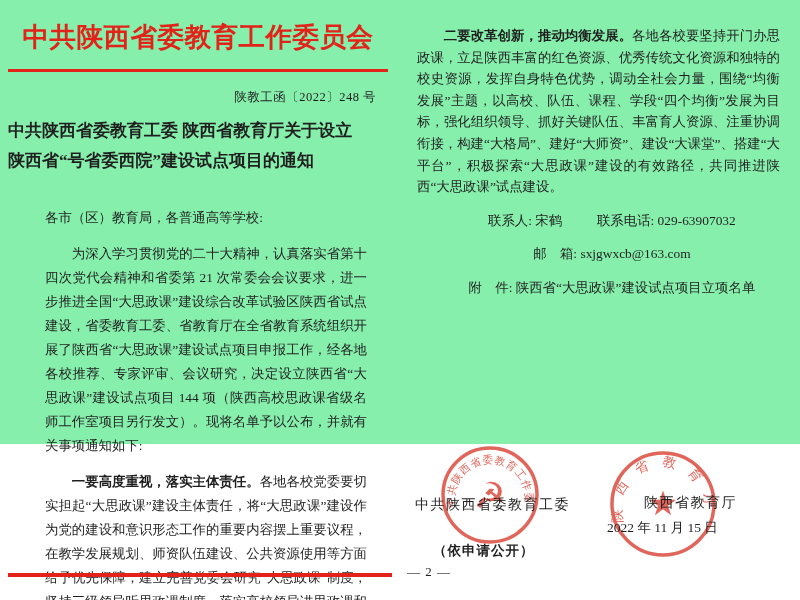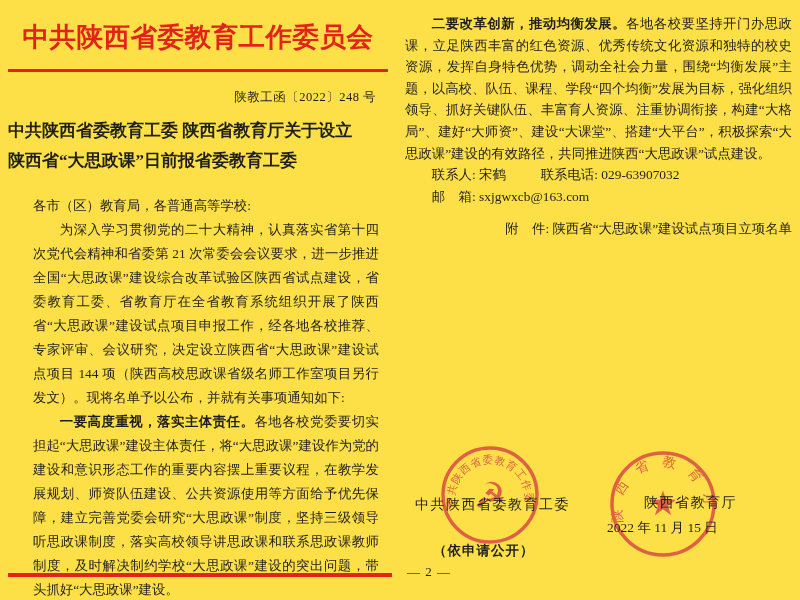--- a/index.html
+++ b/index.html
@@ -4,21 +4,21 @@
 <style>
   * { box-sizing: border-box; }
   html, body { margin: 0; padding: 0; }
   body {
     width: 800px; height: 600px;
     background: #ffffff;
     font-family: "Liberation Serif", "DejaVu Serif", serif;
     color: #1f1f1f;
     overflow: hidden;
   }
-  .doc { position: relative; width: 800px; height: 600px; background: #fde047; }
+  .doc { position: relative; width: 800px; height: 444px; background: #86efac; }
   .page { position: absolute; top: 0; height: 600px; }
   .page-left  { left: 0;   width: 398px; }
   .page-right { left: 398px; width: 402px; }
 
   
   .letterhead {
     position: absolute; top: 19px; left: 8px; width: 380px;
     text-align: center; font-size: 26.5px; font-weight: bold;
     color: #e2231a; letter-spacing: 0.5px; white-space: nowrap;
   }
@@ -30,32 +30,32 @@
     font-size: 12.5px; letter-spacing: 0.5px;
   }
   .doc-title {
     position: absolute; top: 116px; left: 8px; width: 380px;
     font-weight: bold; font-size: 17px; line-height: 30px;
   }
   .p1-body {
     position: absolute; top: 194px; left: 33px; width: 346px;
     font-size: 13.4px; line-height: 24px; text-align: justify;
   }
-  p { margin: 0; }
+  p { margin: 12px; }
   .indent { text-indent: 2em; }
   .para-head { font-weight: bold; }
 
   
   .p2-body {
     position: absolute; top: 13px; left: 7px; width: 387px;
     font-size: 13.4px; line-height: 21.6px; text-align: justify;
   }
-  .contact-line { text-indent: 2em; text-align: left; }
+  .contact-line { text-indent: 2em; text-align: center; }
   .gap-inline { display: inline-block; width: 2.6em; }
-  .attachment-line { margin-top: 11px; text-indent: 2em; text-align: right; }
+  .attachment-line { margin-top: 11px; text-indent: 2em; text-align: center; }
 
   .sig-left  { position: absolute; left: 17px;  top: 496px; font-size: 14px; letter-spacing: 1.5px; white-space: nowrap; }
   .sig-right { position: absolute; left: 246px; top: 494px; font-size: 14px; letter-spacing: 1.5px; white-space: nowrap; }
   .sig-date  { position: absolute; left: 209px; top: 519px; font-size: 13.5px; white-space: nowrap; }
   .disclosure{ position: absolute; left: 35px;  top: 542px; font-size: 13.5px; letter-spacing: 1px; white-space: nowrap; font-weight: bold; }
   .page-number { position: absolute; left: 9px; top: 564px; font-size: 13px; letter-spacing: 1px; }
 
   .seal { position: absolute; opacity: 0.88; }
   .seal-left  { left: 41px;  top: 444px; }
   .seal-right { left: 209px; top: 448px; }
@@ -66,21 +66,21 @@
 
 <div class="doc">
 
   <div class="page page-left">
     <div class="letterhead">中共陕西省委教育工作委员会</div>
     <div class="rule top-rule"></div>
     <div class="doc-number">陕教工函〔2022〕248 号</div>
 
     <div class="doc-title">
       <div>中共陕西省委教育工委 陕西省教育厅关于设立</div>
-      <div>陕西省“大思政课”日前报省委教育工委</div>
+      <div>陕西省“号省委西院”建设试点项目的通知</div>
     </div>
 
     <div class="p1-body">
       <p class="salutation">各市（区）教育局，各普通高等学校:</p>
       <p class="indent">为深入学习贯彻党的二十大精神，认真落实省第十四次党代会精神和省委第 21 次常委会会议要求，进一步推进全国“大思政课”建设综合改革试验区陕西省试点建设，省委教育工委、省教育厅在全省教育系统组织开展了陕西省“大思政课”建设试点项目申报工作，经各地各校推荐、专家评审、会议研究，决定设立陕西省“大思政课”建设试点项目 144 项（陕西高校思政课省级名师工作室项目另行发文）。现将名单予以公布，并就有关事项通知如下:</p>
       <p class="indent"><b class="para-head">一要高度重视，落实主体责任。</b><span>各地各校党委要切实担起“大思政课”建设主体责任，将“大思政课”建设作为党的建设和意识形态工作的重要内容摆上重要议程，在教学发展规划、师资队伍建设、公共资源使用等方面给予优先保障，建立完善党委会研究“大思政课”制度，坚持三级领导听思政课制度，落实高校领导讲思政课和联系思政课教师制度，及时解决制约学校“大思政课”建设的突出问题，带头抓好“大思政课”建设。</span></p>
     </div>
 
     <div class="rule bottom-rule"></div>
   </div>

